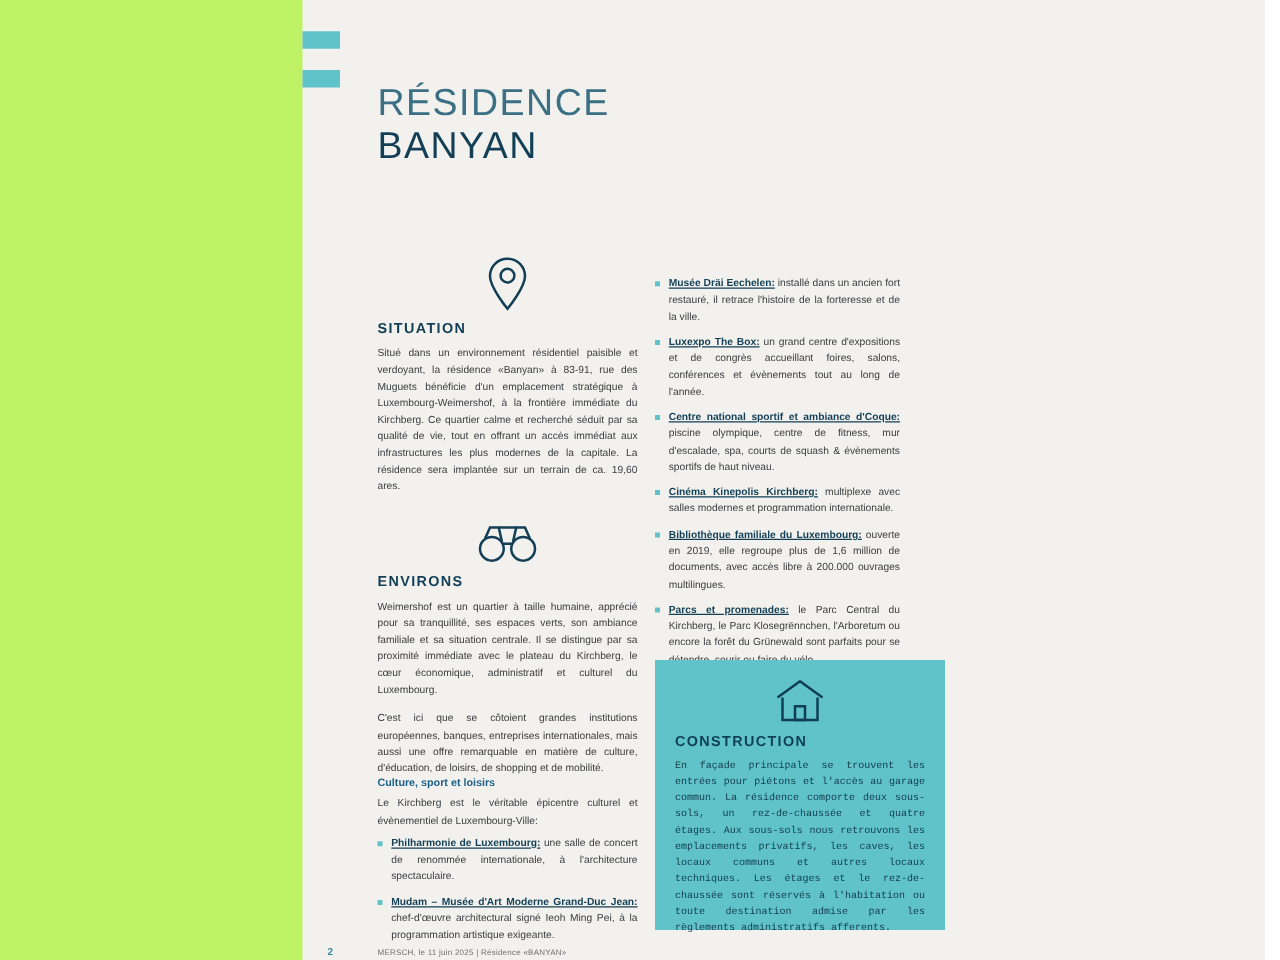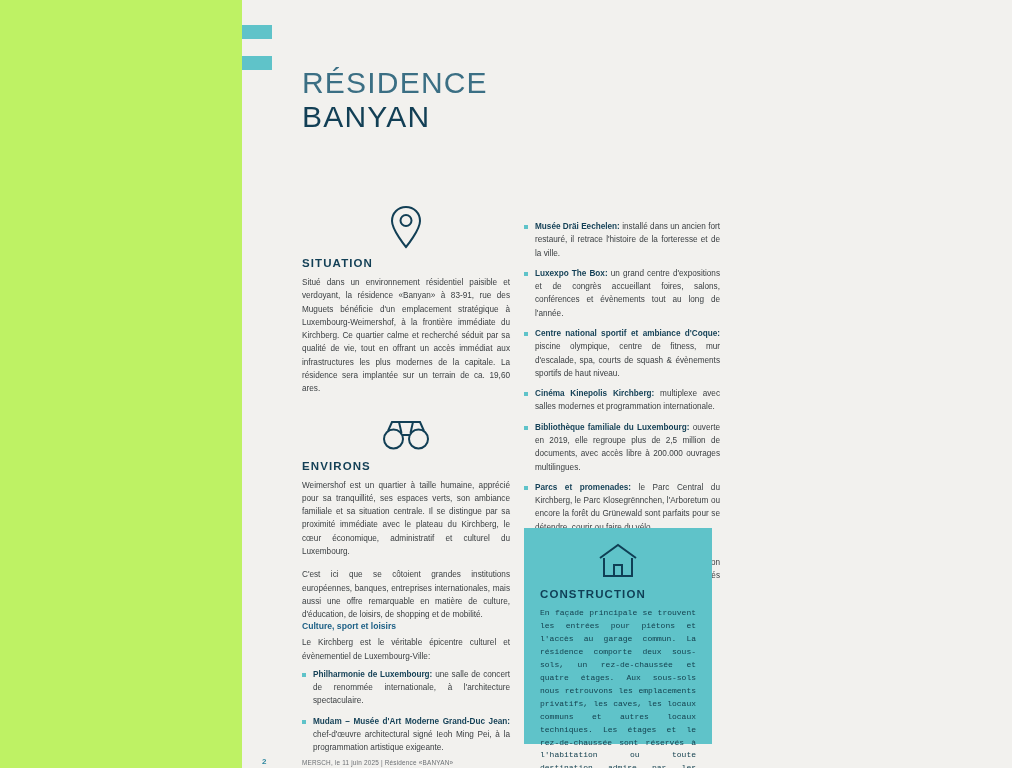--- a/index.html
+++ b/index.html
@@ -102,27 +102,27 @@
     margin-bottom: 7px;
     text-align: justify;
   }
   ul.bullets li:before {
     content: "";
     position: absolute;
     left: 0; top: 5px;
     width: 4px; height: 4px;
     background: #5fc3c9;
   }
-  ul.bullets li b { color: #123f55; font-weight: 700; }
+  ul.bullets li b { color: #123f55; font-weight: 700; text-decoration: underline; }
 
   
   .panel {
     position: absolute;
     left: 524px; top: 528px;
-    width: 188px; height: 216px;
+    width: 232px; height: 216px;
     background: #5fc3c9;
     padding: 14px 16px 26px 16px;
     text-align: center;
   }
   .panel .section-head { color: #0f3f55; margin-top: 4px; }
   .panel .panel-text {
     font-size: 8.0px;
     line-height: 1.62;
     color: #14414f;
     text-align: justify;
@@ -219,21 +219,21 @@
       <li>
         <b>Centre national sportif et ambiance d'Coque:</b>
         <span>piscine olympique, centre de fitness, mur d'escalade, spa, courts de squash &amp; évènements sportifs de haut niveau.</span>
       </li>
       <li>
         <b>Cinéma Kinepolis Kirchberg:</b>
         <span>multiplexe avec salles modernes et programmation internationale.</span>
       </li>
       <li>
         <b>Bibliothèque familiale du Luxembourg:</b>
-        <span>ouverte en 2019, elle regroupe plus de 2,5 million de documents, avec accès libre à 200.000 ouvrages multilingues.</span>
+        <span>ouverte en 2019, elle regroupe plus de 1,6 million de documents, avec accès libre à 200.000 ouvrages multilingues.</span>
       </li>
       <li>
         <b>Parcs et promenades:</b>
         <span>le Parc Central du Kirchberg, le Parc Klosegrënnchen, l'Arboretum ou encore la forêt du Grünewald sont parfaits pour se détendre, courir ou faire du vélo.</span>
       </li>
     </ul>
 
     <div class="sub-head">Gastronomie &amp; vie urbaine</div>
     <div class="body-text">Le Kirchberg et ses environs offrent une sélection variée de restaurants, brasseries, terrasses et cafés de</div>
   </div>

